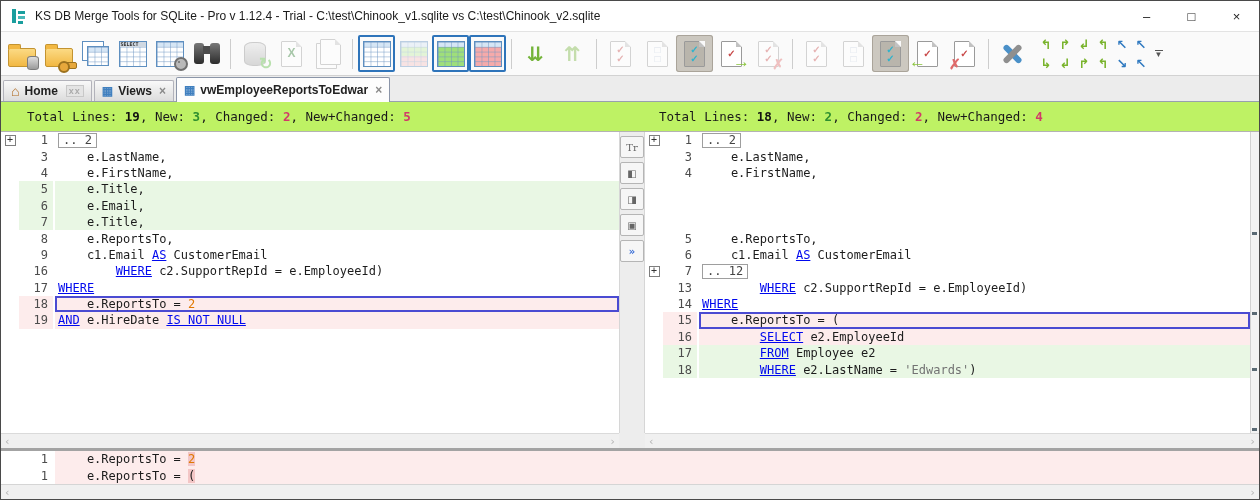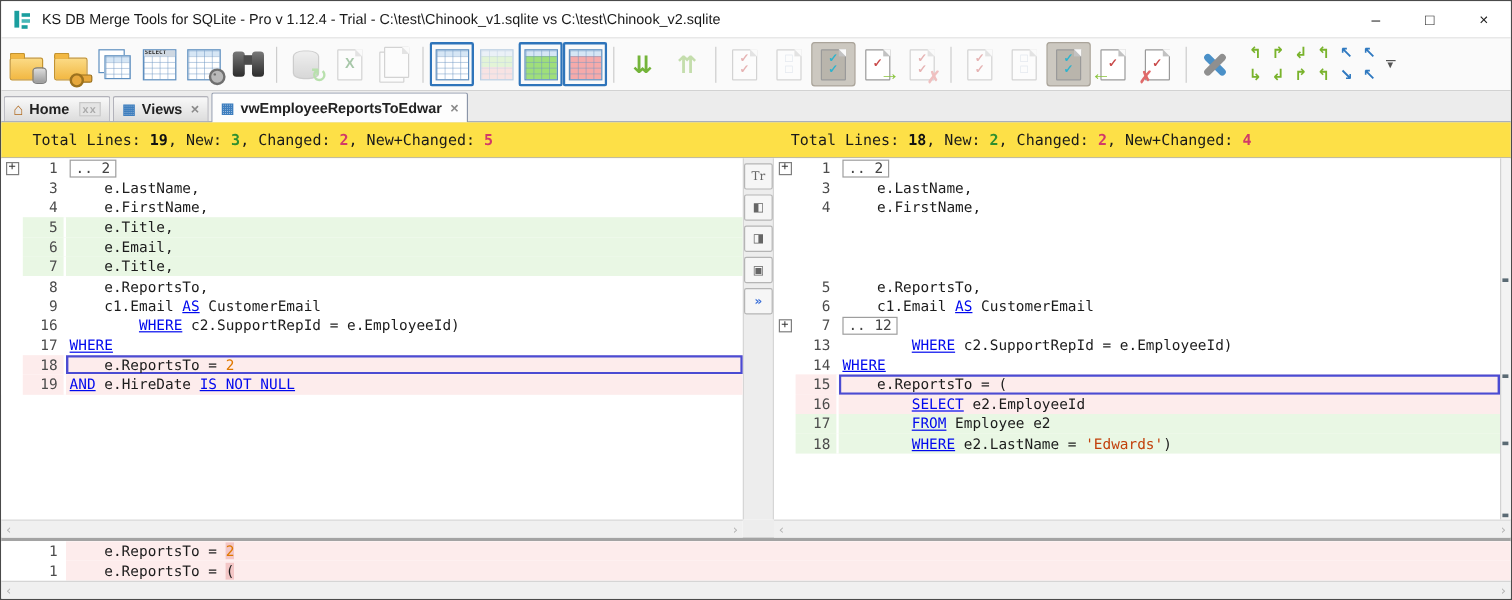--- a/index.html
+++ b/index.html
@@ -107,21 +107,21 @@
        background:linear-gradient(#f9f9f9,#dcdcdc);border:1px solid #b2b2ba;border-bottom:none;
        border-radius:2px 2px 0 0;font-size:12px;font-weight:bold;color:#222;}
   .tab.active{height:24px;background:#fdfdfd;border-color:#8b95a8;margin-bottom:-1px;}
   .tabicon{margin-right:5px;font-size:13px;line-height:1;}
   .ti-home{color:#b06a20;font-size:14px;}
   .ti-view{color:#3f7fbf;font-size:12px;}
   .tabx{margin-left:7px;color:#8a8a8a;font-weight:bold;font-size:12px;line-height:1;}
   .tabaux{margin-left:8px;color:#aaa;background:#e4e4e4;border:1px solid #c8c8c8;font-size:9px;
           font-weight:bold;padding:0 2px;line-height:10px;letter-spacing:1px;}
   
-  .statsbar{height:29px;flex:0 0 29px;background:#fde047;border-bottom:1px solid #b3b3b3;
+  .statsbar{height:29px;flex:0 0 29px;background:#bef264;border-bottom:1px solid #b3b3b3;
             display:flex;align-items:center;font-family:"DejaVu Sans Mono",monospace;font-size:12.5px;}
   .stats{white-space:nowrap;color:#1a1a1a;}
   .stats.left{width:618px;flex:0 0 618px;padding-left:26px;box-sizing:border-box;}
   .stats.right{padding-left:40px;}
   .stats .val{font-weight:bold;}
   .v-b{color:#111;} .v-g{color:#2f8f2f;} .v-r{color:#d23a68;}
   .addlines{margin-left:auto;margin-right:10px;display:flex;align-items:center;color:#1a1a1a;}
   .spin{display:flex;margin-left:8px;border:1px solid #6a6a6a;background:#fff;height:20px;}
   .spinval{width:22px;text-align:right;padding-right:3px;font:12.5px "DejaVu Sans Mono",monospace;
            display:flex;align-items:center;justify-content:flex-end;}
@@ -151,21 +151,21 @@
   .foldbtn{width:11px;height:11px;border:1px solid #7e7e7e;background:#fff;display:flex;
         align-items:center;justify-content:center;box-sizing:border-box;}
   .foldbtn::before{content:"+";font-size:10px;line-height:8px;color:#333;}
   .lnum{width:36px;flex:0 0 36px;height:100%;display:flex;align-items:center;justify-content:flex-end;
         padding-right:5px;box-sizing:border-box;color:#4c4c4c;border-right:2px solid #fff;}
   .codewrap{flex:1;height:100%;display:flex;align-items:center;position:relative;}
   .code{white-space:pre;padding-left:3px;}
   .bg-new .lnum,.bg-new .codewrap{background:#e9f7e4;}
   .bg-changed .lnum,.bg-changed .codewrap{background:#fdecec;}
   .row.selected .codewrap{box-shadow:inset 0 0 0 2px #4b4bd2;}
-  .t-k{color:#0008ee;text-decoration:underline;} .t-n{color:#e07800;} .t-s{color:#c2410c;}
+  .t-k{color:#0008ee;text-decoration:underline;} .t-n{color:#e07800;} .t-s{color:#737373;}
   .t-h{background:#f3c6c6;} .t-hn{background:#f3c6c6;color:#e07800;}
   .colbox{display:inline-block;border:1px solid #9e9e9e;padding:0 4px;color:#444;
           background:rgba(255,255,255,.7);line-height:13px;}
   
   .hrow{flex:0 0 15px;height:15px;display:flex;}
   .hscroll{background:#f0f0f0;border-top:1px solid #dadada;position:relative;display:flex;
            align-items:center;justify-content:space-between;padding:0 4px;box-sizing:border-box;}
   .hscroll .ch{color:#b5b5b5;font-size:11px;line-height:1;font-family:"DejaVu Sans",sans-serif;}
   .hs-left{width:618px;flex:0 0 618px;}
   .hs-gap{width:26px;flex:0 0 26px;background:#ededed;}

